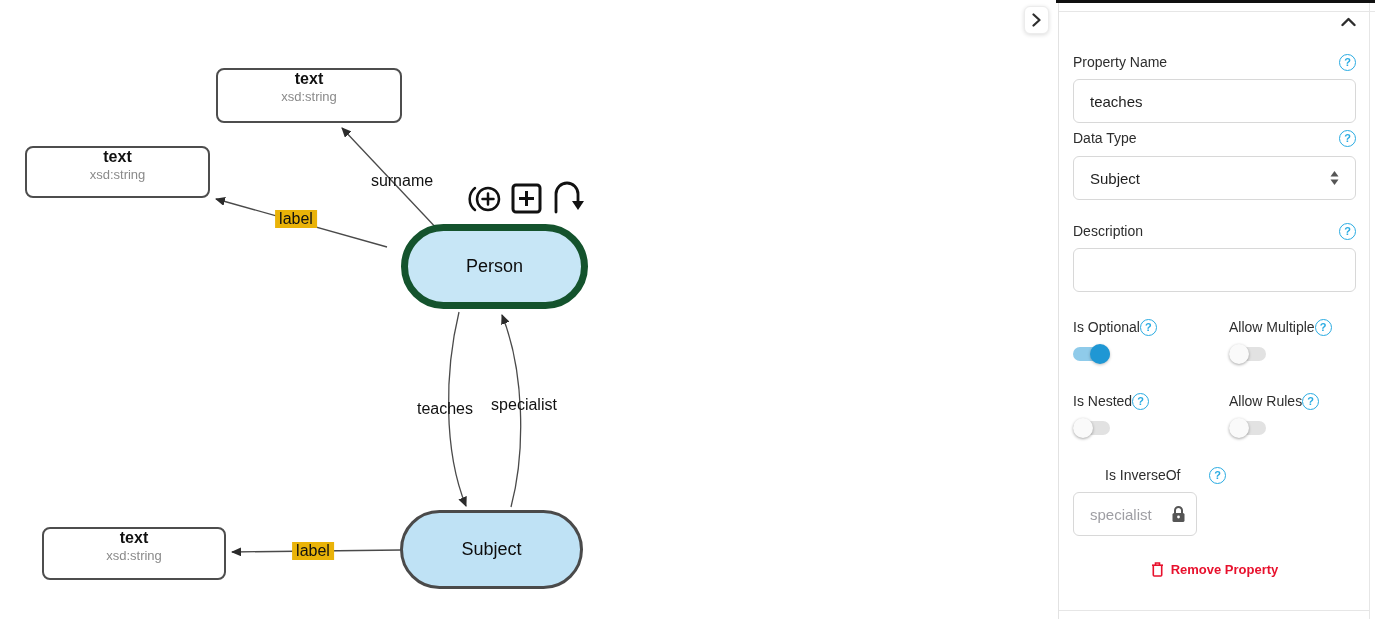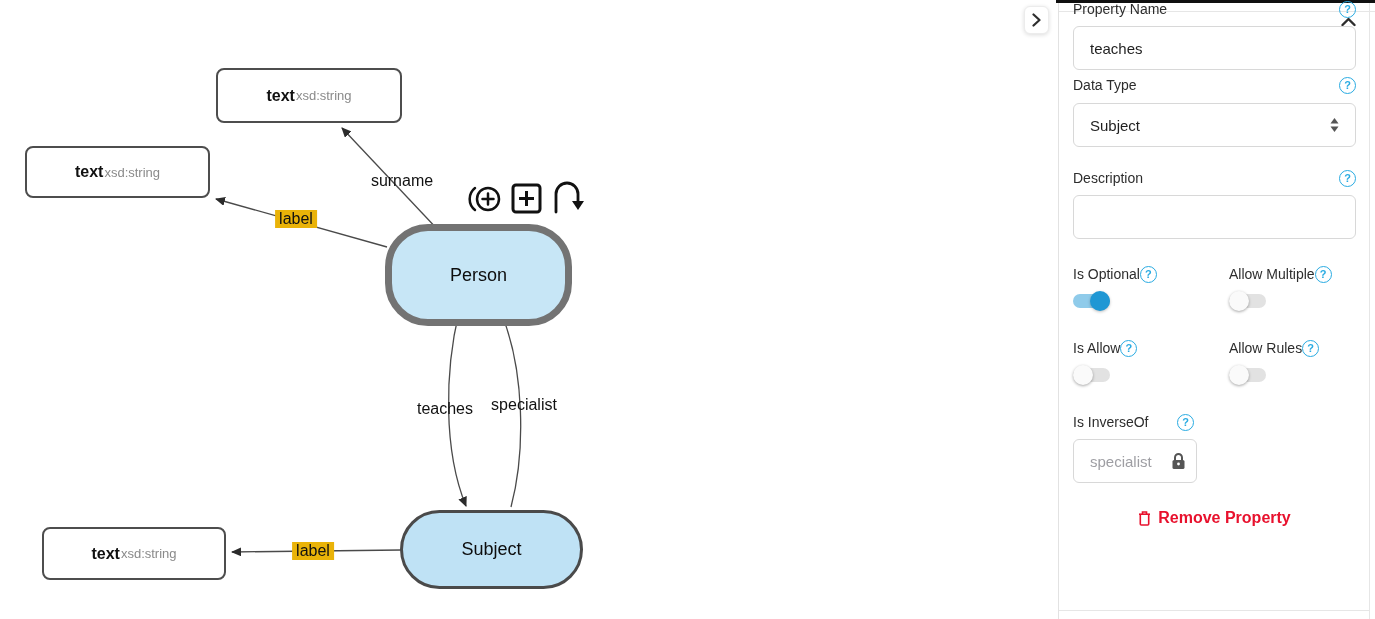--- a/index.html
+++ b/index.html
@@ -6,27 +6,27 @@
   html,body { width:1375px; height:619px; background:#fff; overflow:hidden;
               font-family:"Liberation Sans", sans-serif; }
   .stage { position:relative; width:1375px; height:619px; }
 
   
   .canvas { position:absolute; left:0; top:0; width:1058px; height:619px; background:#fff; }
   .edges { position:absolute; left:0; top:0; }
 
   .node { position:absolute; display:flex; align-items:center; justify-content:center;
           background:#C7E6F6; color:#0d0d0d; font-size:18px; font-weight:500; }
-  .node-person { left:385px; top:224px; width:187px; height:102px;
-                 border:7px solid #737373; border-radius:43px; }
+  .node-person { left:401px; top:224px; width:187px; height:85px;
+                 border:7px solid #14532d; border-radius:43px; }
   .node-subject { left:400px; top:510px; width:183px; height:79px;
                   border:3px solid #4a4a4a; border-radius:40px; background:#BFE2F5; }
 
   .dtbox { position:absolute; background:#fff; border:2px solid #4d4d4d; border-radius:8px;
-           display:flex; align-items:center; justify-content:center; gap:1px; }
+           display:flex; flex-direction:column; align-items:center; gap:1px; }
   .dtbox .t { font-size:16px; font-weight:600; color:#111; }
   .dtbox .s { font-size:13px; color:#8a8a8a; }
   .dtbox-a { left:216px; top:68px;  width:186px; height:55px; }
   .dtbox-b { left:25px;  top:146px; width:185px; height:52px; }
   .dtbox-c { left:42px;  top:527px; width:184px; height:53px; }
 
   .edge-label { position:absolute; transform:translate(-50%,-50%); font-size:16px; color:#111;
                 white-space:nowrap; }
   .edge-label.bg { background:#eab308; padding:0 4px; }
 
@@ -53,41 +53,41 @@
   .help { width:17px; height:17px; border:1.7px solid #29ABE2; border-radius:50%; color:#29ABE2;
           font-size:11px; font-weight:700; display:flex; align-items:center; justify-content:center;
           cursor:pointer; flex:0 0 auto; }
 
   .tb { width:100%; height:44px; border:1px solid #d8d8d8; border-radius:6px; background:#fff;
         font-family:"Liberation Sans",sans-serif; font-size:15px; color:#1f1f1f; padding:0 16px; outline:none; }
   textarea.tb { resize:none; padding-top:12px; }
 
   .select { display:flex; align-items:center; justify-content:space-between; cursor:pointer; }
 
-  .mt53{}.mt23{margin-top:6px}.mt22{margin-top:22px}.mt28{margin-top:28px}
+  .mt53{margin-top:53px}.mt23{margin-top:6px}.mt22{margin-top:22px}.mt28{margin-top:28px}
   .mt9{margin-top:9px}.mt8{margin-top:8px}.mt26{margin-top:26px}
 
   .toggle-grid { display:grid; grid-template-columns:121px 125px; column-gap:35px; }
   .cell-label { display:flex; align-items:center; height:18px; }
   .switch-row { display:grid; grid-template-columns:121px 125px; column-gap:35px; margin-top:8px; }
 
   .switch { position:relative; width:37px; height:20px; cursor:pointer; }
   .switch .track { position:absolute; left:0; top:3px; width:37px; height:14px; border-radius:7px;
                    background:#e2e2e2; }
   .switch .knob { position:absolute; top:0; left:0; width:20px; height:20px; border-radius:50%;
                   background:#fafafa; box-shadow:0 1px 3px rgba(0,0,0,.35); }
   .switch.on .track { background:#8FCBEA; }
   .switch.on .knob { left:auto; right:0; background:#1F97D4; box-shadow:0 1px 3px rgba(0,0,0,.25); }
 
   .inverse-wrap { position:relative; width:124px; }
   .inverse-wrap input { width:124px; color:#9e9ea3; padding-right:36px; }
   .lock-ic { position:absolute; right:11px; top:13px; }
 
   .remove-row { display:flex; align-items:center; justify-content:center; gap:7px; cursor:pointer; }
-  .remove-row span { font-size:16px; font-weight:700; color:#E8112D; }
+  .remove-row span { font-size:13px; font-weight:700; color:#E8112D; }
 </style>
 </head>
 <body>
 
 <div class="stage">
 
   <div class="canvas">
 
     <svg class="edges" width="1058" height="619">
       <defs>
@@ -214,21 +214,21 @@
         <div>
             <div class="switch">
               <span class="track"></span>
               <span class="knob"></span>
             </div>
           </div>
       </div>
 
       <div class="toggle-grid mt28">
         <div class="cell-label">
-          <span class="field-label">Is Allow</span>
+          <span class="field-label">Is Nested</span>
           <span class="help">?</span>
         </div>
         <div class="cell-label">
           <span class="field-label">Allow Rules</span>
           <span class="help">?</span>
         </div>
       </div>
       <div class="switch-row">
         <div>
             <div class="switch">
@@ -237,21 +237,21 @@
             </div>
           </div>
         <div>
             <div class="switch">
               <span class="track"></span>
               <span class="knob"></span>
             </div>
           </div>
       </div>
 
-      <div class="label-row mt28" style="width:121px;">
+      <div class="label-row mt28" style="width:121px;margin-left:32px;">
         <span class="field-label">Is InverseOf</span>
         <span class="help">?</span>
       </div>
       <div class="inverse-wrap mt8">
         <input class="tb" type="text" disabled="" value="specialist" style="">
         <svg class="lock-ic" width="15" height="18" viewBox="0 0 15 18">
           <path d="M 4 8 V 5.5 A 3.5 3.5 0 0 1 11 5.5 V 8" fill="none" stroke="#555" stroke-width="2"></path>
           <rect x="1.5" y="8" width="12" height="9" rx="1.6" fill="#555"></rect>
           <circle cx="7.5" cy="12" r="1.4" fill="#fff"></circle>
         </svg>

